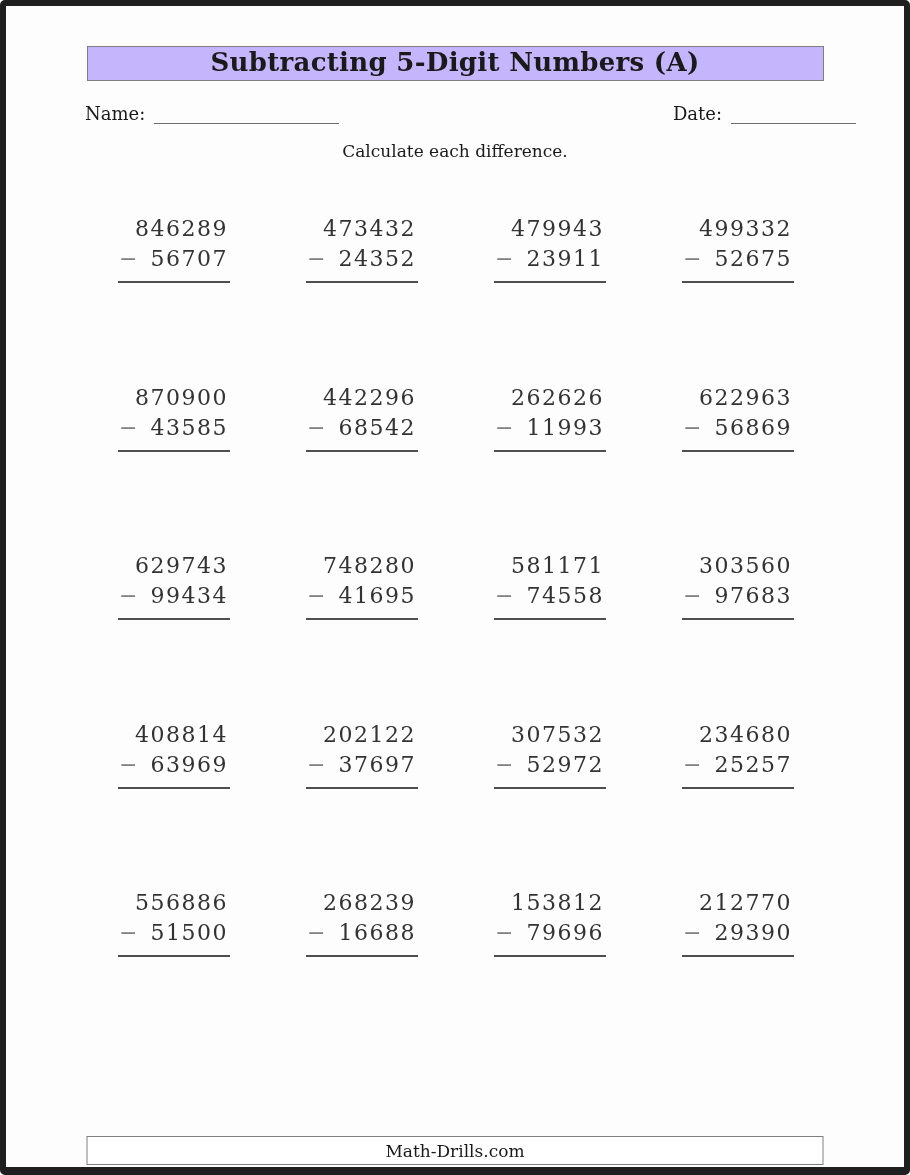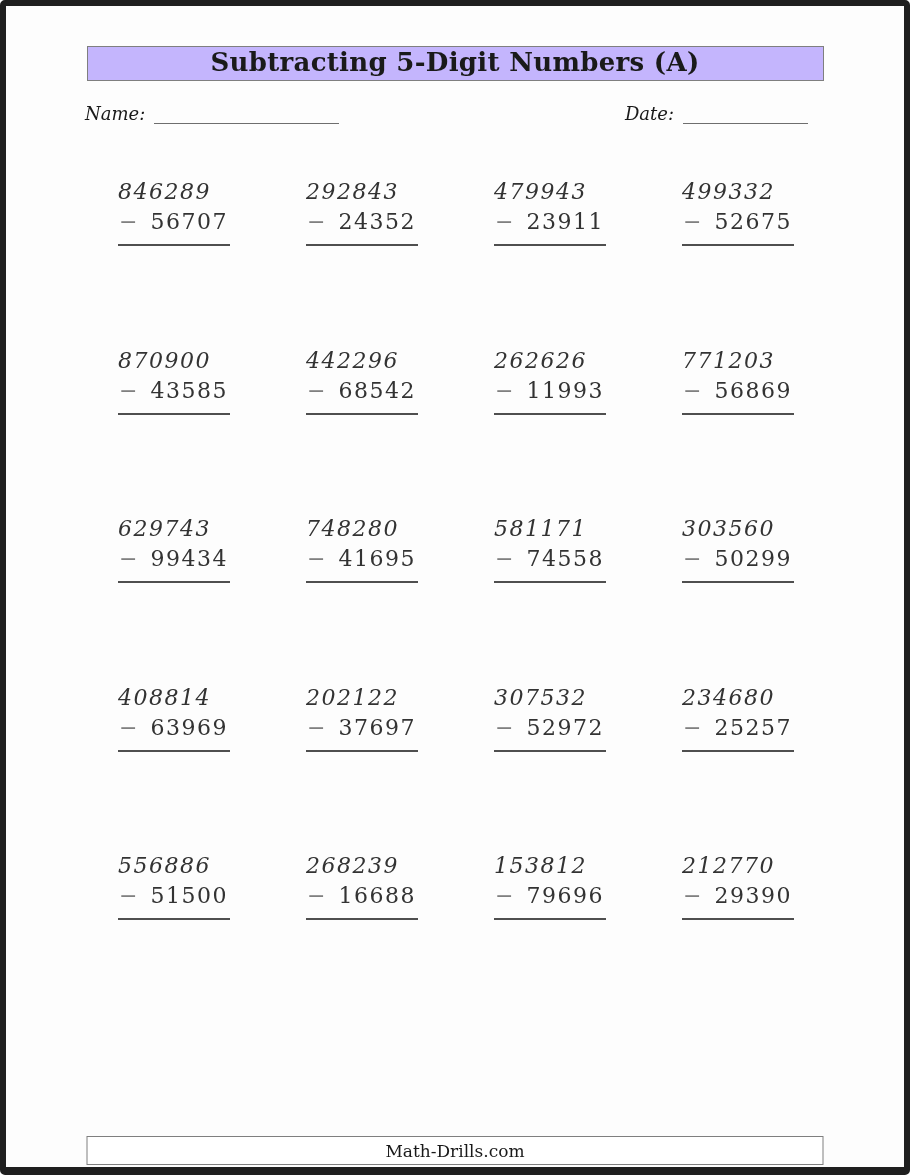--- a/index.html
+++ b/index.html
@@ -34,28 +34,27 @@
   .title-text {
     font-size: 26px;
     font-weight: bold;
     color: #1a1a1a;
     letter-spacing: 0.3px;
     white-space: nowrap;
   }
   .name-date-row {
     margin-top: 13px;
     padding-left: 79px;
-    padding-right: 96px;
+    padding-right: 48px;
     display: flex;
     justify-content: space-between;
     align-items: flex-end;
     font-size: 18px;
     color: #1a1a1a;
     height: 30px;
-    font-style: italic;
   }
   .name-group, .date-group {
     display: flex;
     align-items: flex-end;
   }
   .fill-line {
     display: inline-block;
     border-bottom: 1.5px solid #6e6e6e;
     height: 22px;
   }
@@ -78,23 +77,22 @@
   }
   .problem {
     width: 112px;
     margin-right: 10px;
     font-size: 22px;
     letter-spacing: 1.5px;
     color: #333333;
     line-height: 30px;
   }
   .minuend {
-    text-align: left;
+    text-align: right;
     padding-right: 2px;
-    font-style: italic;
   }
   .sub-row {
     display: flex;
     justify-content: space-between;
     align-items: baseline;
     border-bottom: 2px solid #4f4f4f;
     padding-bottom: 7px;
     padding-right: 2px;
     padding-left: 1px;
   }
@@ -133,32 +131,33 @@
     <span class="name-group">
       <span>Name:</span>
       <span class="fill-line name-line"></span>
     </span>
     <span class="date-group">
       <span>Date:</span>
       <span class="fill-line date-line"></span>
     </span>
   </div>
 
+  <div class="instruction">Calculate each difference.</div>
 
   <div class="problems-grid">
   <div class="problem">
     <div class="minuend">846289</div>
     <div class="sub-row">
       <span class="minus">−</span>
       <span class="subtrahend">56707</span>
     </div>
   </div>
 
   <div class="problem">
-    <div class="minuend">292843</div>
+    <div class="minuend">473432</div>
     <div class="sub-row">
       <span class="minus">−</span>
       <span class="subtrahend">24352</span>
     </div>
   </div>
 
   <div class="problem">
     <div class="minuend">479943</div>
     <div class="sub-row">
       <span class="minus">−</span>
@@ -192,21 +191,21 @@
 
   <div class="problem">
     <div class="minuend">262626</div>
     <div class="sub-row">
       <span class="minus">−</span>
       <span class="subtrahend">11993</span>
     </div>
   </div>
 
   <div class="problem">
-    <div class="minuend">771203</div>
+    <div class="minuend">622963</div>
     <div class="sub-row">
       <span class="minus">−</span>
       <span class="subtrahend">56869</span>
     </div>
   </div>
 
   <div class="problem">
     <div class="minuend">629743</div>
     <div class="sub-row">
       <span class="minus">−</span>
@@ -227,21 +226,21 @@
     <div class="sub-row">
       <span class="minus">−</span>
       <span class="subtrahend">74558</span>
     </div>
   </div>
 
   <div class="problem">
     <div class="minuend">303560</div>
     <div class="sub-row">
       <span class="minus">−</span>
-      <span class="subtrahend">50299</span>
+      <span class="subtrahend">97683</span>
     </div>
   </div>
 
   <div class="problem">
     <div class="minuend">408814</div>
     <div class="sub-row">
       <span class="minus">−</span>
       <span class="subtrahend">63969</span>
     </div>
   </div>

